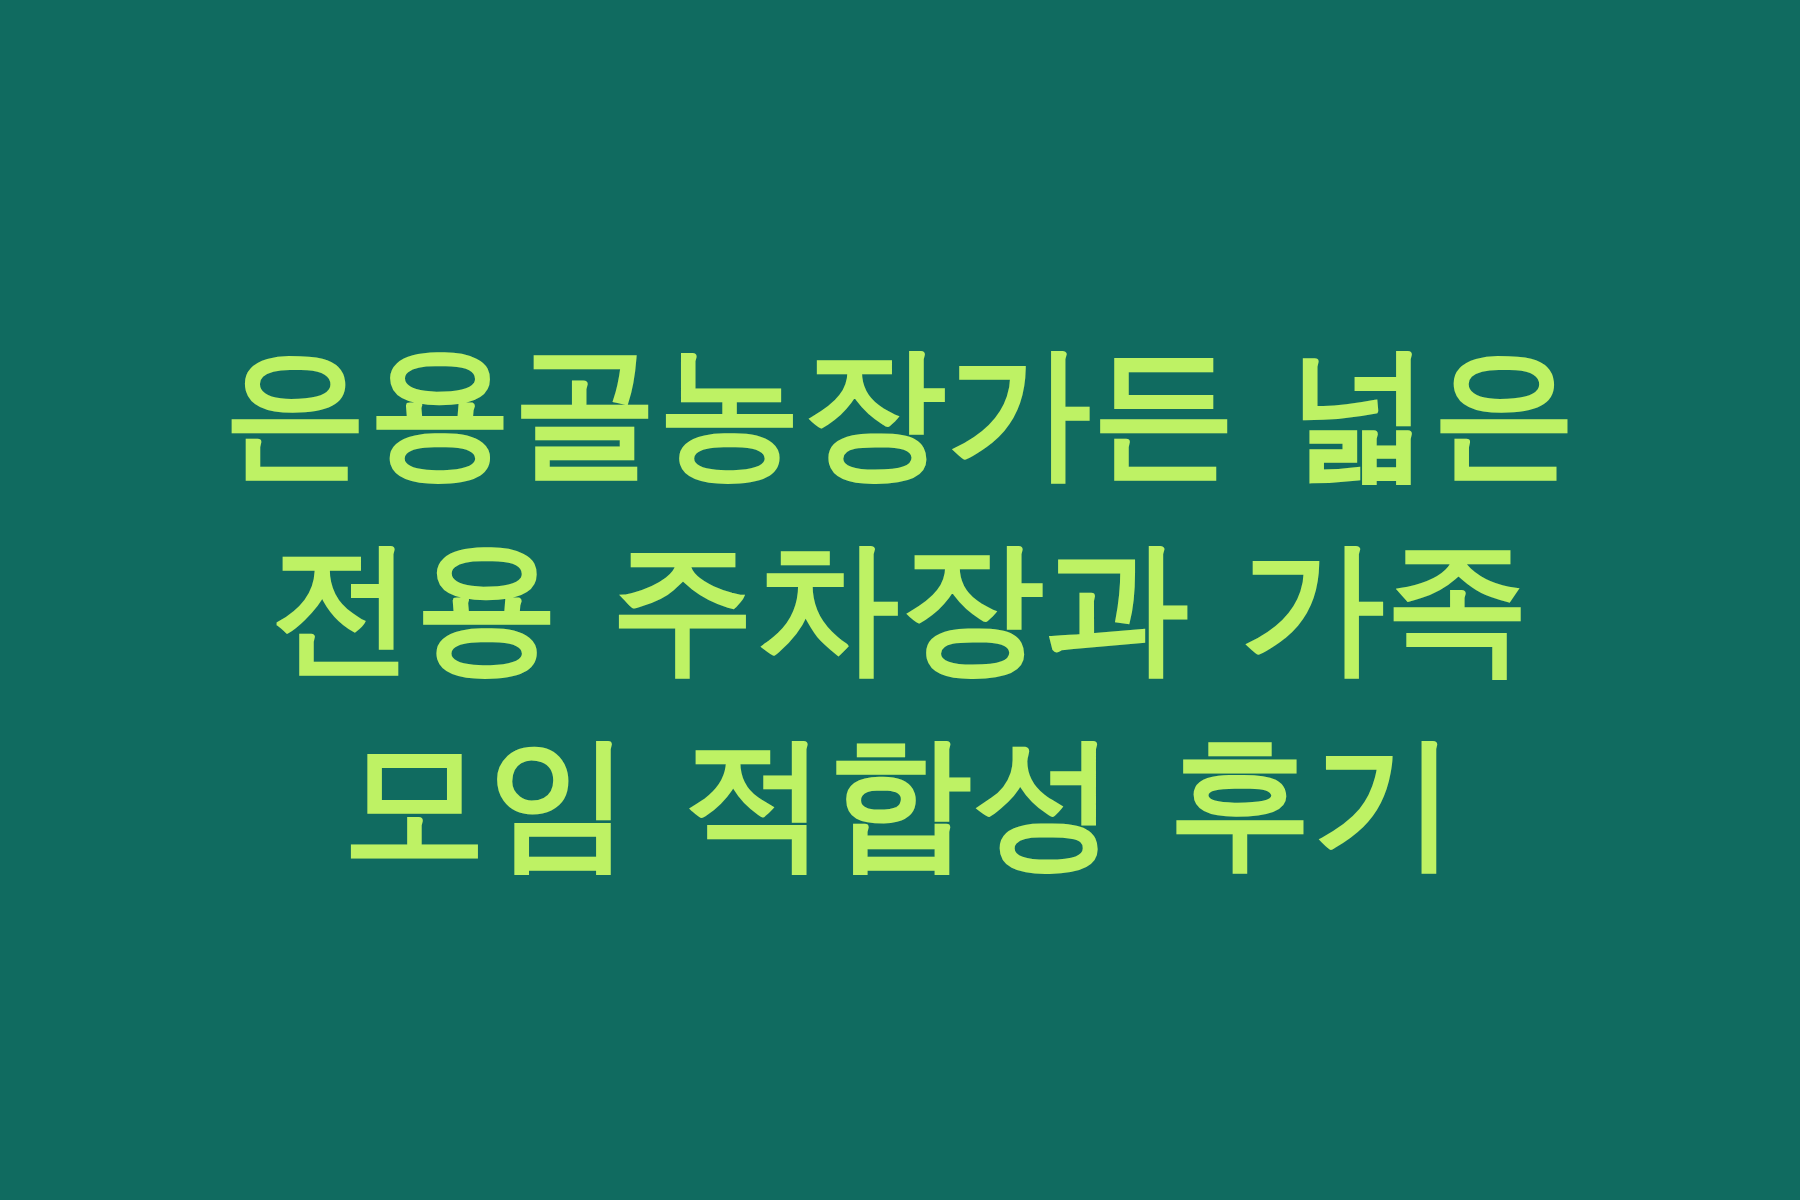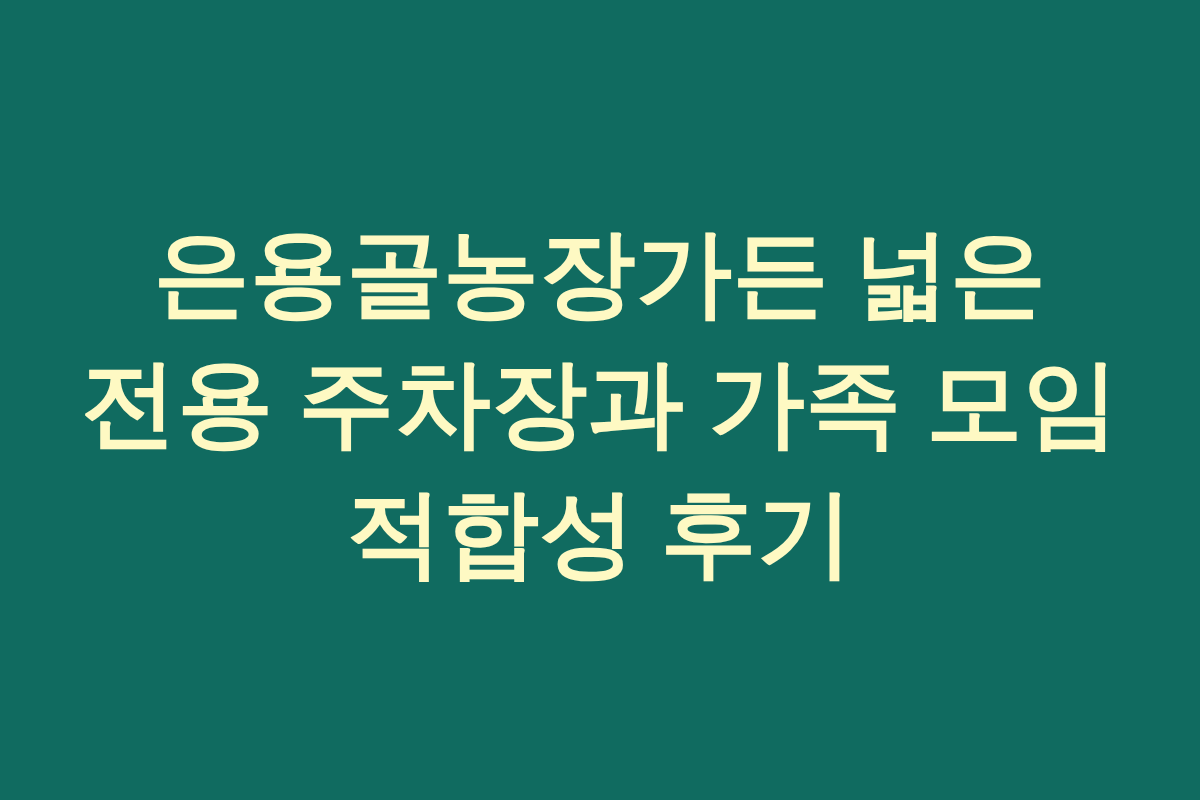--- a/index.html
+++ b/index.html
@@ -43,17 +43,17 @@
     -webkit-font-smoothing: antialiased;
   }
 </style>
 </head>
 <body>
 
 <div id="poster" style="background: rgb(16, 107, 96);">
 
   <div id="headline-block">
 
-    <h1 id="headline" style="color: #fef9c3; font-family: Liberation Serif, serif;">은용골농장가든 넓은 전용 주차장과 가족 모임 적합성 후기</h1>
+    <h1 id="headline" style="color: #bef264;">은용골농장가든 넓은 전용 주차장과 가족 모임 적합성 후기</h1>
 
   </div>
 
 </div>
 
 </body></html>

